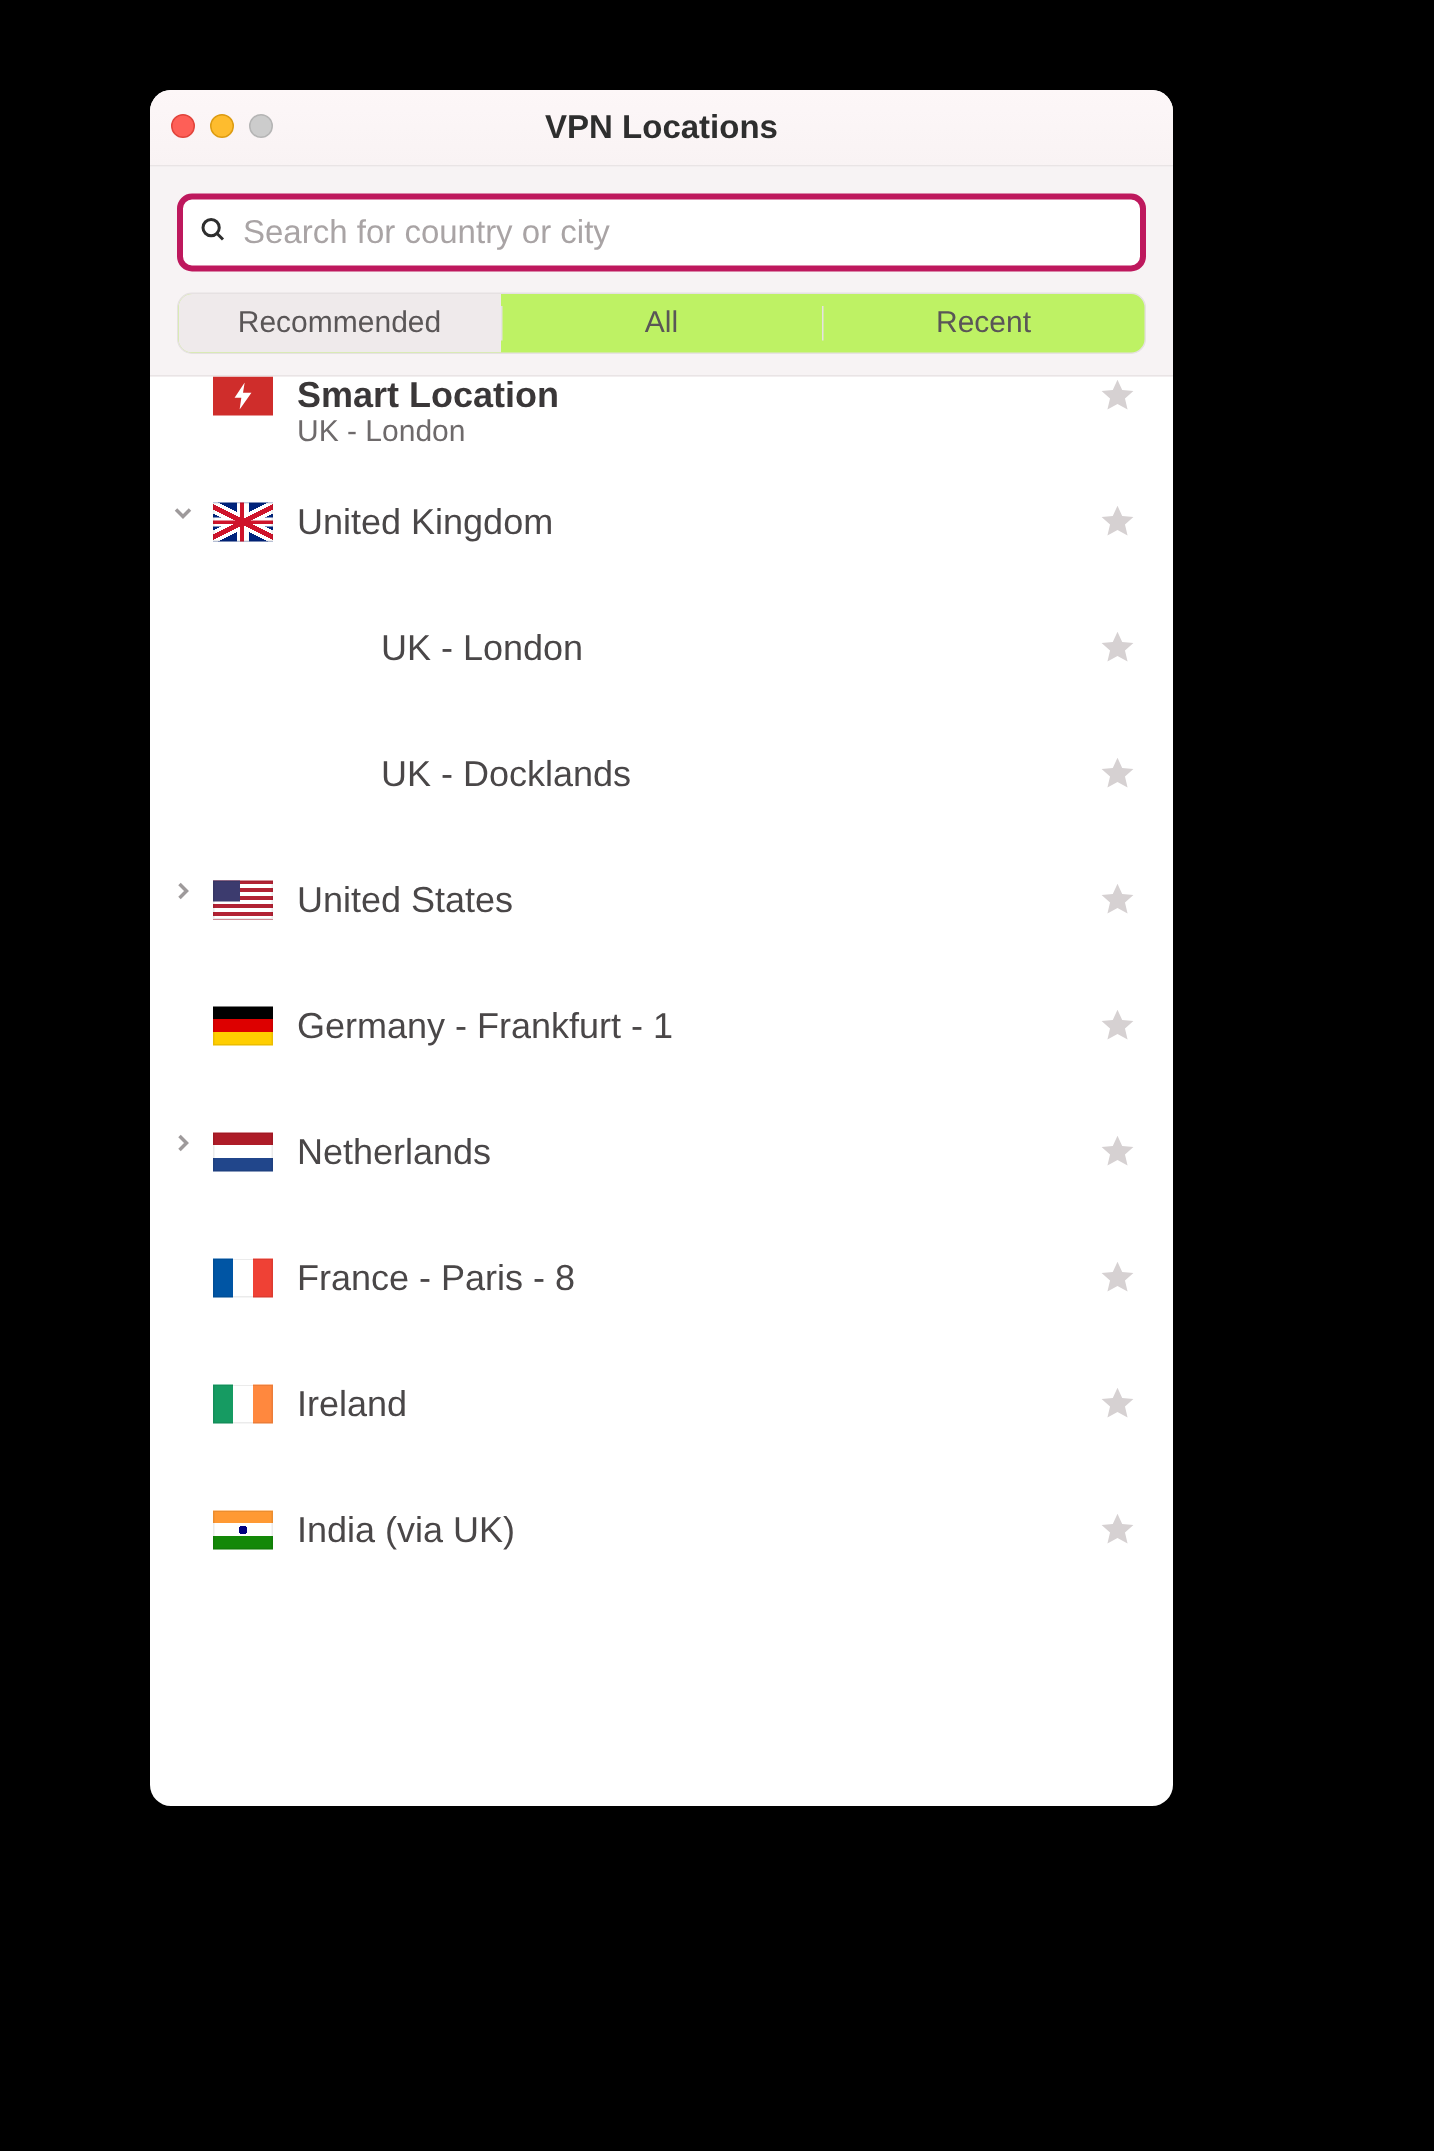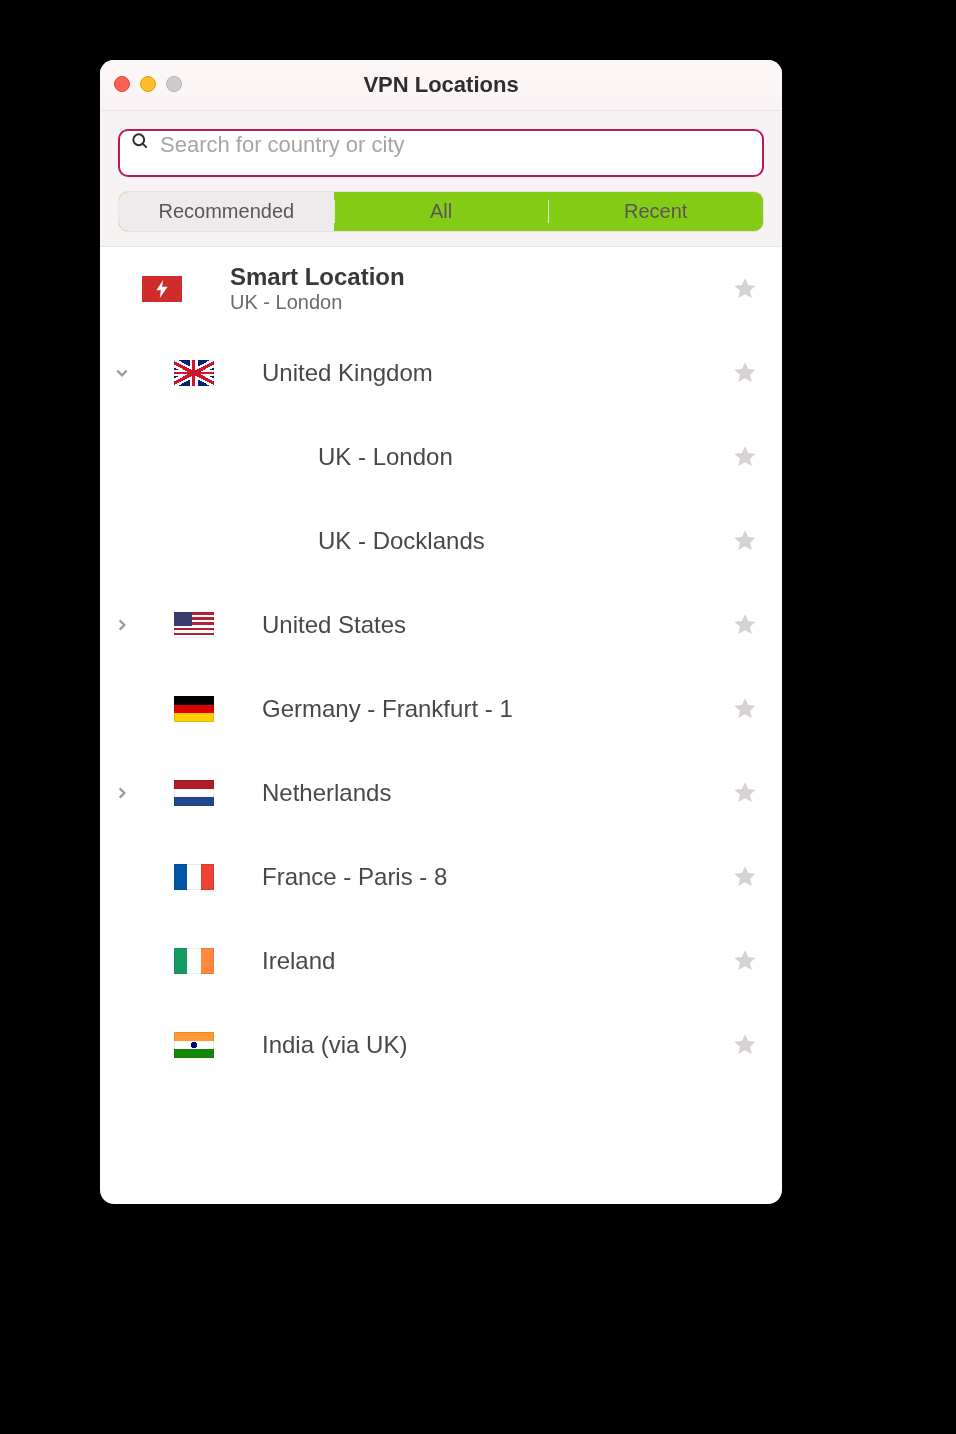--- a/index.html
+++ b/index.html
@@ -6,30 +6,30 @@
   .stage{width:956px;height:1434px;background:#000;position:relative;padding-left:16px;}
   .window{position:absolute;left:100px;top:60px;width:682px;height:1144px;background:#fff;border-radius:14px;overflow:hidden;box-shadow:0 12px 40px rgba(0,0,0,.6);}
   .titlebar{height:50px;background:linear-gradient(#fdf7f8,#f9f3f4);border-bottom:1px solid #e9e4e5;position:relative;display:flex;align-items:center;}
   .lights{position:absolute;left:14px;top:16px;display:flex;gap:10px;}
   .light{width:14px;height:14px;border-radius:50%;}
   .light.red{background:#fe5f57;border:1px solid #e1443c;}
   .light.yellow{background:#febc2e;border:1px solid #dd9c12;}
   .light.green{background:#ccc;border:1px solid #b5b5b5;}
   .title{flex:1;text-align:center;font-weight:700;font-size:22px;color:#2e2e2e;}
   .toolbar{background:#f7f3f4;border-bottom:1px solid #e9e4e5;padding:18px 18px 14px 18px;}
-  .searchwrap{background:#fff;border:2px solid #be185d;border-radius:10px;height:44px;display:flex;align-items:flex-start;padding:0 10px;gap:8px;}
+  .searchwrap{background:#fff;border:4px solid #be185d;border-radius:10px;height:44px;display:flex;align-items:center;padding:0 10px;gap:8px;}
   .searchwrap svg{width:20px;height:20px;flex:0 0 auto;}
   .searchwrap input{border:none;outline:none;flex:1;font-size:22px;color:#333;background:transparent;}
   .searchwrap input::placeholder{color:#a9a4a5;}
-  .tabs{display:flex;margin-top:14px;border:1px solid #e6e1e2;border-radius:10px;overflow:hidden;background:#84cc16;}
+  .tabs{display:flex;margin-top:14px;border:1px solid #e6e1e2;border-radius:10px;overflow:hidden;background:#bef264;}
   .tab{flex:1;text-align:center;font-size:20px;color:#5a5657;padding:8px 0;position:relative;}
   .tab + .tab::before{content:"";position:absolute;left:0;top:8px;bottom:8px;width:1px;background:#e6e1e2;}
   .tab.active{background:#efeaeb;font-weight:500;}
   .list{overflow:auto;height:calc(100% - 50px - 110px);}
-  .row{display:flex;align-items:center;height:84px;padding:0 24px 0 8px;gap:32px;}
+  .row{display:flex;align-items:flex-start;height:84px;padding:0 24px 0 8px;}
   .chev{width:28px;display:flex;justify-content:center;color:#9e9a9b;}
   .chev svg{width:14px;height:14px;}
   .flag{width:40px;height:26px;margin:0 16px 0 6px;flex:0 0 auto;box-shadow:0 0 0 1px rgba(0,0,0,.08) inset;}
   .label{flex:1;font-size:24px;color:#4a4748;}
   .row.smart .label .t1{font-weight:700;font-size:24px;color:#3a3738;display:block;line-height:1.1;}
   .row.smart .label .t2{font-size:20px;color:#6e6a6b;display:block;}
   .star{width:26px;height:26px;color:#d6d1d2;}
   .star svg{width:26px;height:26px;}
   .row.child{padding-left:64px;}
   .row.child .flag{visibility:hidden;}

